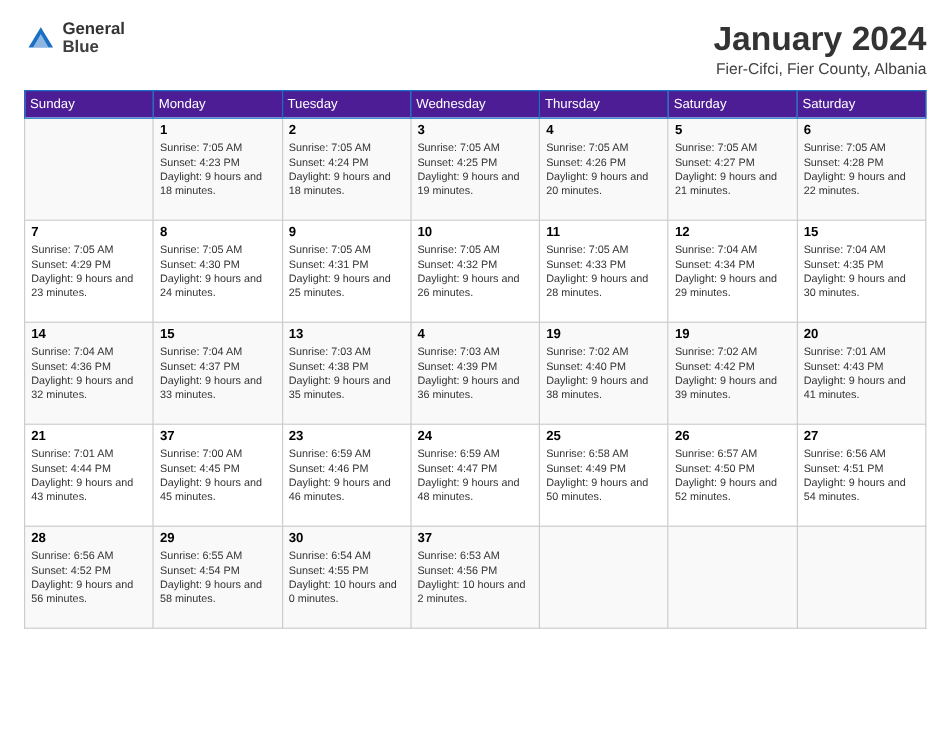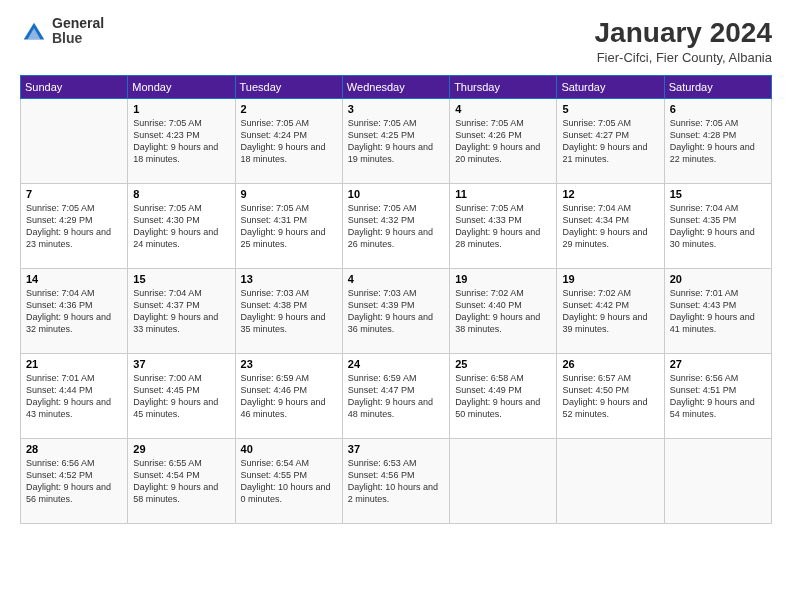--- a/index.html
+++ b/index.html
@@ -252,21 +252,21 @@
         <tr>
           <td>
             <span class="cell-day">28</span>
             <div class="cell-info">Sunrise: 6:56 AM<br>Sunset: 4:52 PM<br>Daylight: 9 hours and 56 minutes.</div>
           </td>
           <td>
             <span class="cell-day">29</span>
             <div class="cell-info">Sunrise: 6:55 AM<br>Sunset: 4:54 PM<br>Daylight: 9 hours and 58 minutes.</div>
           </td>
           <td>
-            <span class="cell-day">40</span>
+            <span class="cell-day">30</span>
             <div class="cell-info">Sunrise: 6:54 AM<br>Sunset: 4:55 PM<br>Daylight: 10 hours and 0 minutes.</div>
           </td>
           <td>
             <span class="cell-day">37</span>
             <div class="cell-info">Sunrise: 6:53 AM<br>Sunset: 4:56 PM<br>Daylight: 10 hours and 2 minutes.</div>
           </td>
           <td class="empty-cell"></td>
           <td class="empty-cell"></td>
           <td class="empty-cell"></td>
         </tr>

